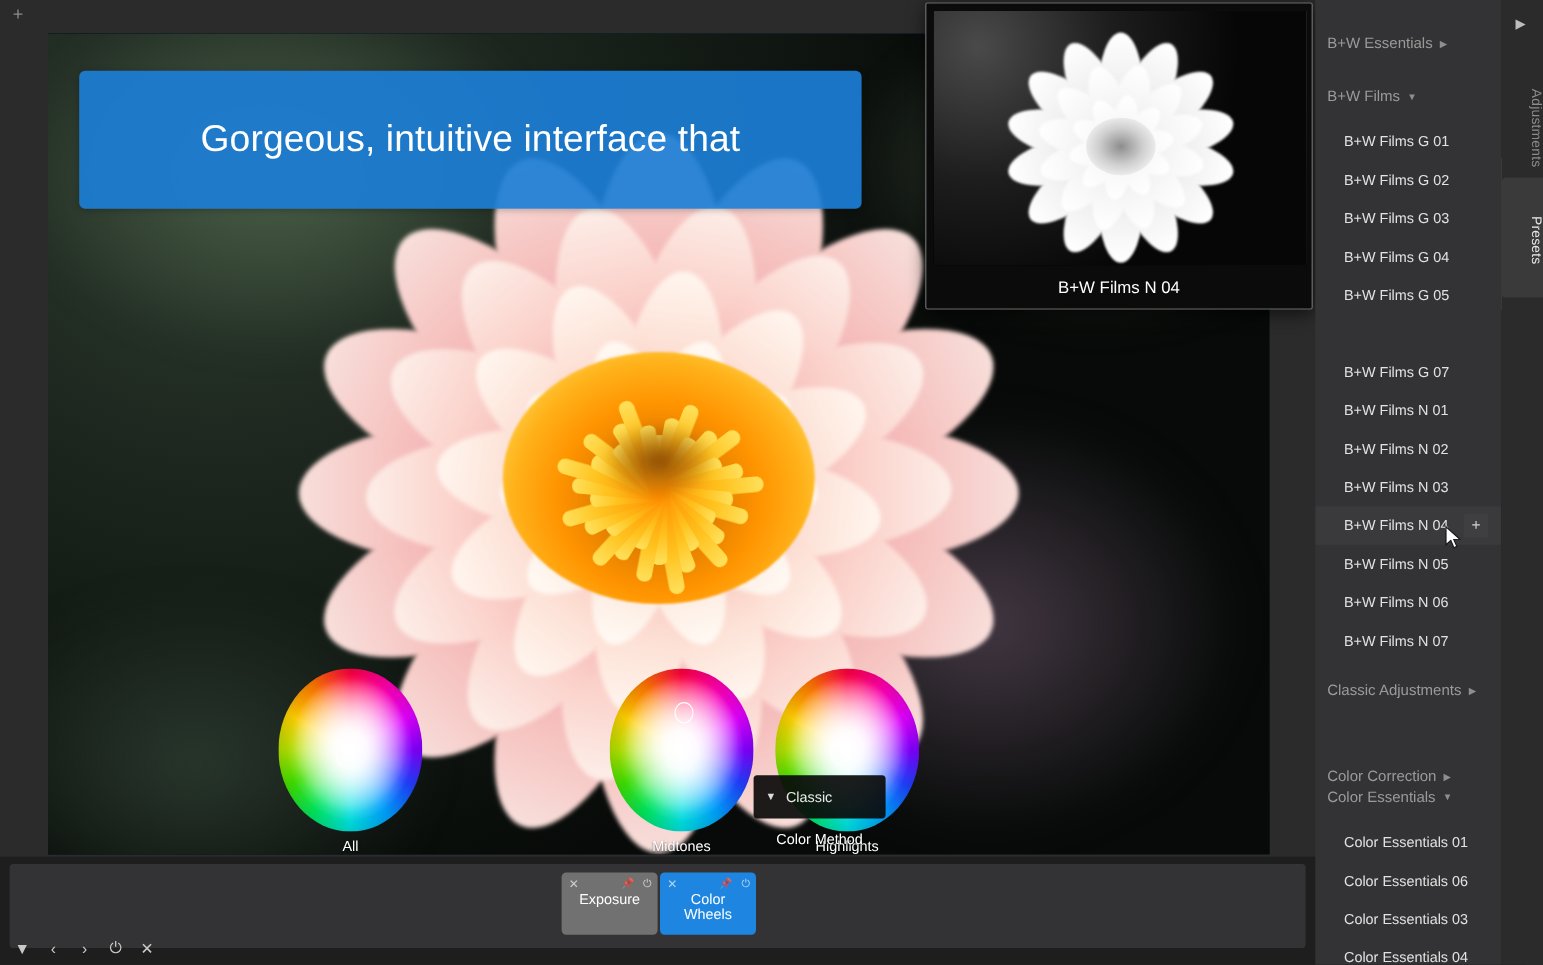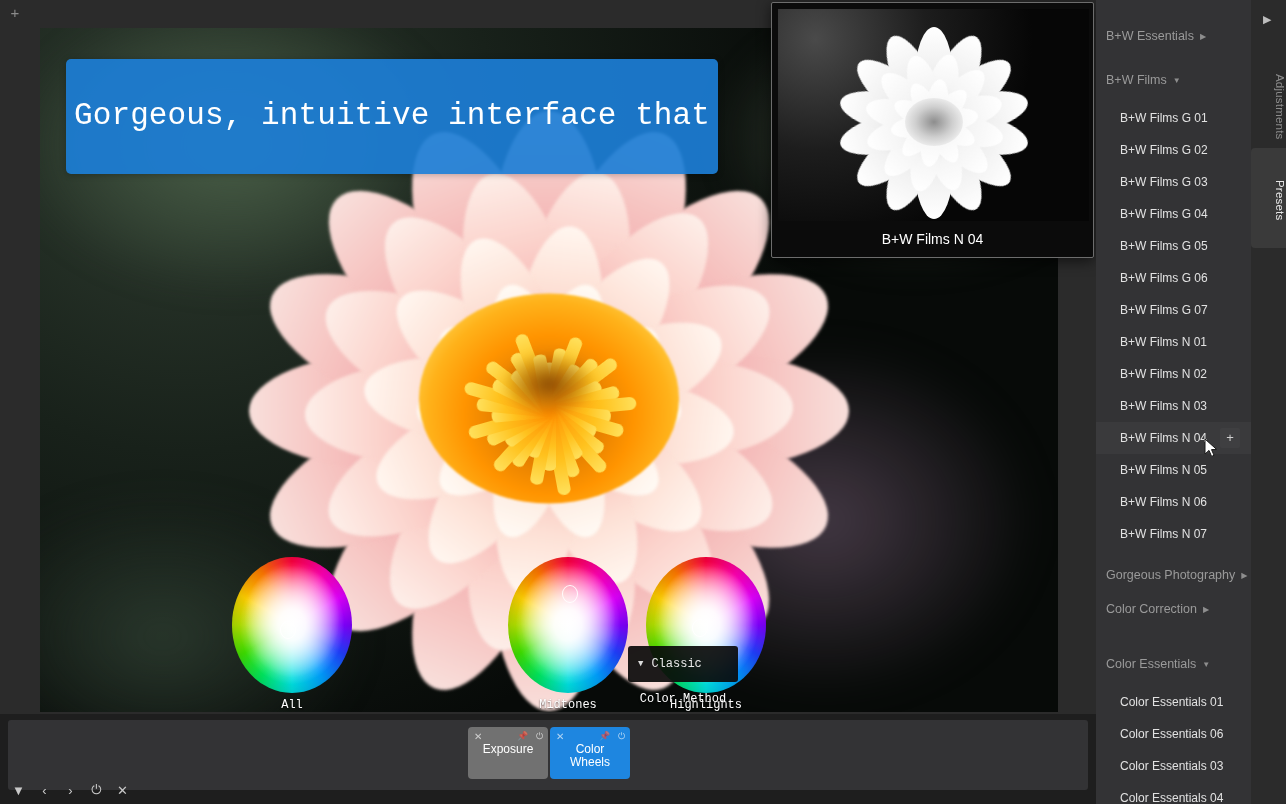--- a/index.html
+++ b/index.html
@@ -10,21 +10,21 @@
     overflow:hidden;
   }
   #app { position:relative; width:1286px; height:804px; background:#262626; }
 
   
   .editor-area { position:absolute; left:0; top:0; width:1096px; height:714px; background:#2b2b2b; }
   .plus-top { position:absolute; left:8px; top:6px; width:14px; height:14px; color:#8b8b8b; font-size:15px; line-height:14px; text-align:center; }
 
   .canvas-wrap {
     position:absolute; left:40px; top:28px; width:1018px; height:684px;
-    overflow:hidden; background:#0c4a6e;font-family:Liberation Mono, monospace;
+    overflow:hidden; background:#0c4a6e;
   }
   
   .photo { position:absolute; inset:0; background:#0a0d0b; }
   .bg-dark {
     position:absolute; inset:0;
     background:
       radial-gradient(circle at 14% 16%, #2f3c30 0%, #18211a 30%, #070a08 62%),
       radial-gradient(circle at 88% 12%, #3b4639 0%, #131813 40%, #050605 70%),
       radial-gradient(circle at 92% 82%, #2a2330 0%, #100d13 45%, #050406 75%),
       #07090a;
@@ -394,23 +394,20 @@
       </div>
       <div class="preset-row" style="top: 166px;">
         <span class="nm">B+W Films G 03</span>
       </div>
       <div class="preset-row" style="top: 198px;">
         <span class="nm">B+W Films G 04</span>
       </div>
       <div class="preset-row" style="top: 230px;">
         <span class="nm">B+W Films G 05</span>
       </div>
-      <div class="preset-row" style="top: 262px;">
-        <span class="nm">B+W Films G 06</span>
-      </div>
       <div class="preset-row" style="top: 294px;">
         <span class="nm">B+W Films G 07</span>
       </div>
       <div class="preset-row" style="top: 326px;">
         <span class="nm">B+W Films N 01</span>
       </div>
       <div class="preset-row" style="top: 358px;">
         <span class="nm">B+W Films N 02</span>
       </div>
       <div class="preset-row" style="top: 390px;">
@@ -422,22 +419,22 @@
       </div>
       <div class="preset-row" style="top: 454px;">
         <span class="nm">B+W Films N 05</span>
       </div>
       <div class="preset-row" style="top: 486px;">
         <span class="nm">B+W Films N 06</span>
       </div>
       <div class="preset-row" style="top: 518px;">
         <span class="nm">B+W Films N 07</span>
       </div>
-      <div class="group-header" style="top: 568px;"><span>Gorgeous Photography</span><span class="tri">▶</span></div>
-      <div class="group-header" style="top: 602px; text-align: center;"><span>Color Correction</span><span class="tri">▶</span></div>
+      <div class="group-header" style="top: 568px;"><span>Classic Adjustments</span><span class="tri">▶</span></div>
+      <div class="group-header" style="top: 640px; text-align: center;"><span>Color Correction</span><span class="tri">▶</span></div>
       <div class="group-header" style="top: 657px;"><span>Color Essentials</span><span class="tri">▼</span></div>
       <div class="preset-row" style="top: 686px;">
         <span class="nm">Color Essentials 01</span>
       </div>
       <div class="preset-row" style="top: 718px;">
         <span class="nm">Color Essentials 06</span>
       </div>
       <div class="preset-row" style="top: 750px;">
         <span class="nm">Color Essentials 03</span>
       </div>

